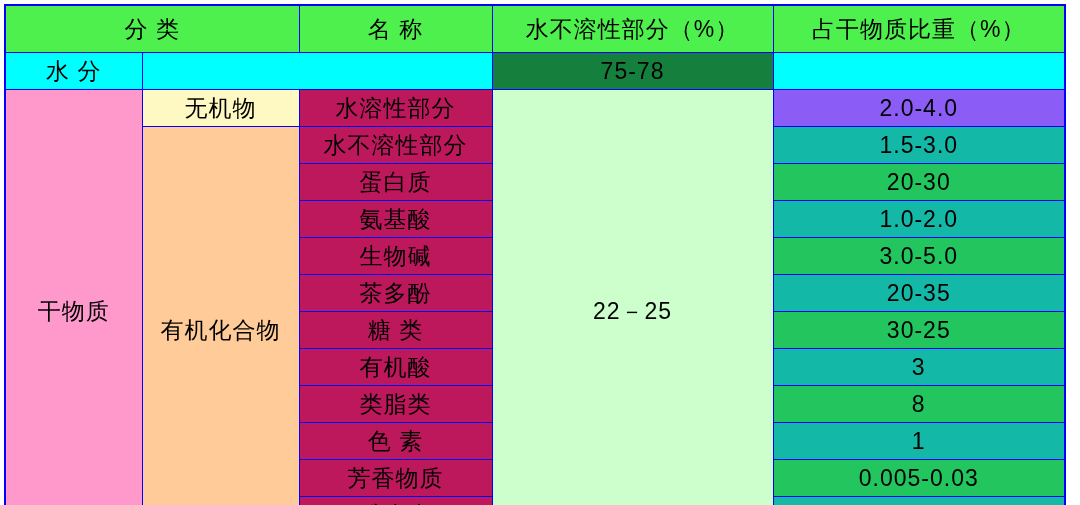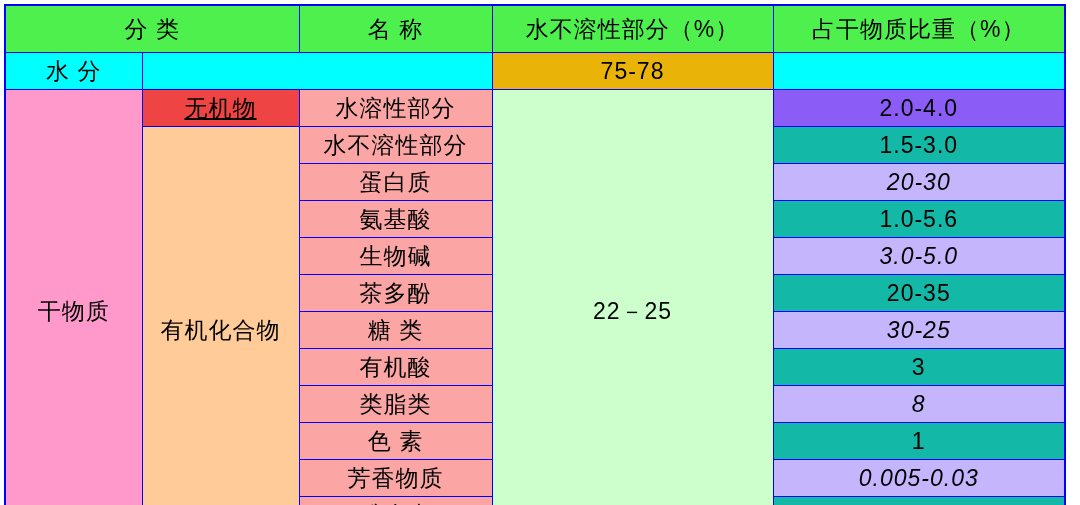--- a/index.html
+++ b/index.html
@@ -39,57 +39,55 @@
   .water-label {
     background: #00ffff;
     font-size: 25px;
     letter-spacing: 6px;
     height: 34px;
   }
   .water-blank {
     background: #00ffff;
   }
   .water-value {
-    background: #eab308;
+    background: #15803d;
     font-family: "Liberation Serif", serif;
     font-size: 25px;
   }
   .dry-label {
     background: #ff99cc;
     font-size: 25px;
     letter-spacing: 1px;
   }
   .inorganic {
-    background: #ef4444;
+    background: #fef9c3;
     font-size: 25px;
-    text-decoration: underline;
   }
   .organic {
     background: #ffcc99;
     font-size: 25px;
   }
   .name-cell {
-    background: #fca5a5;
+    background: #be185d;
     font-size: 25px;
   }
   .fresh-value {
     background: #ccffcc;
     font-family: "Liberation Serif", serif;
     font-size: 26px;
     letter-spacing: 2px;
   }
   .dry-value {
     background: #14b8a6;
     font-family: "Liberation Serif", serif;
     font-size: 24px;
     letter-spacing: 1px;
   }
   .dry-value.alt {
-    background: #c4b5fd;
-    font-style: italic;
+    background: #22c55e;
   }
   .dry-value.purple {
     background: #8b5cf6;
   }
   .col-1 { width: 137px; }
   .col-2 { width: 157px; }
   .col-3 { width: 193px; }
   .col-4 { width: 281px; }
   .col-5 { width: 292px; }
   tr.data-row td { height: 34px; margin-top: 27px; }
@@ -131,21 +129,21 @@
       <td class="organic" rowspan="11">有机化合物</td>
       <td class="name-cell">水不溶性部分</td>
       <td class="dry-value">1.5-3.0</td>
     </tr>
     <tr class="data-row">
       <td class="name-cell">蛋白质</td>
       <td class="dry-value alt">20-30</td>
     </tr>
     <tr class="data-row">
       <td class="name-cell">氨基酸</td>
-      <td class="dry-value">1.0-5.6</td>
+      <td class="dry-value">1.0-2.0</td>
     </tr>
     <tr class="data-row">
       <td class="name-cell">生物碱</td>
       <td class="dry-value alt">3.0-5.0</td>
     </tr>
     <tr class="data-row">
       <td class="name-cell">茶多酚</td>
       <td class="dry-value">20-35</td>
     </tr>
     <tr class="data-row">

